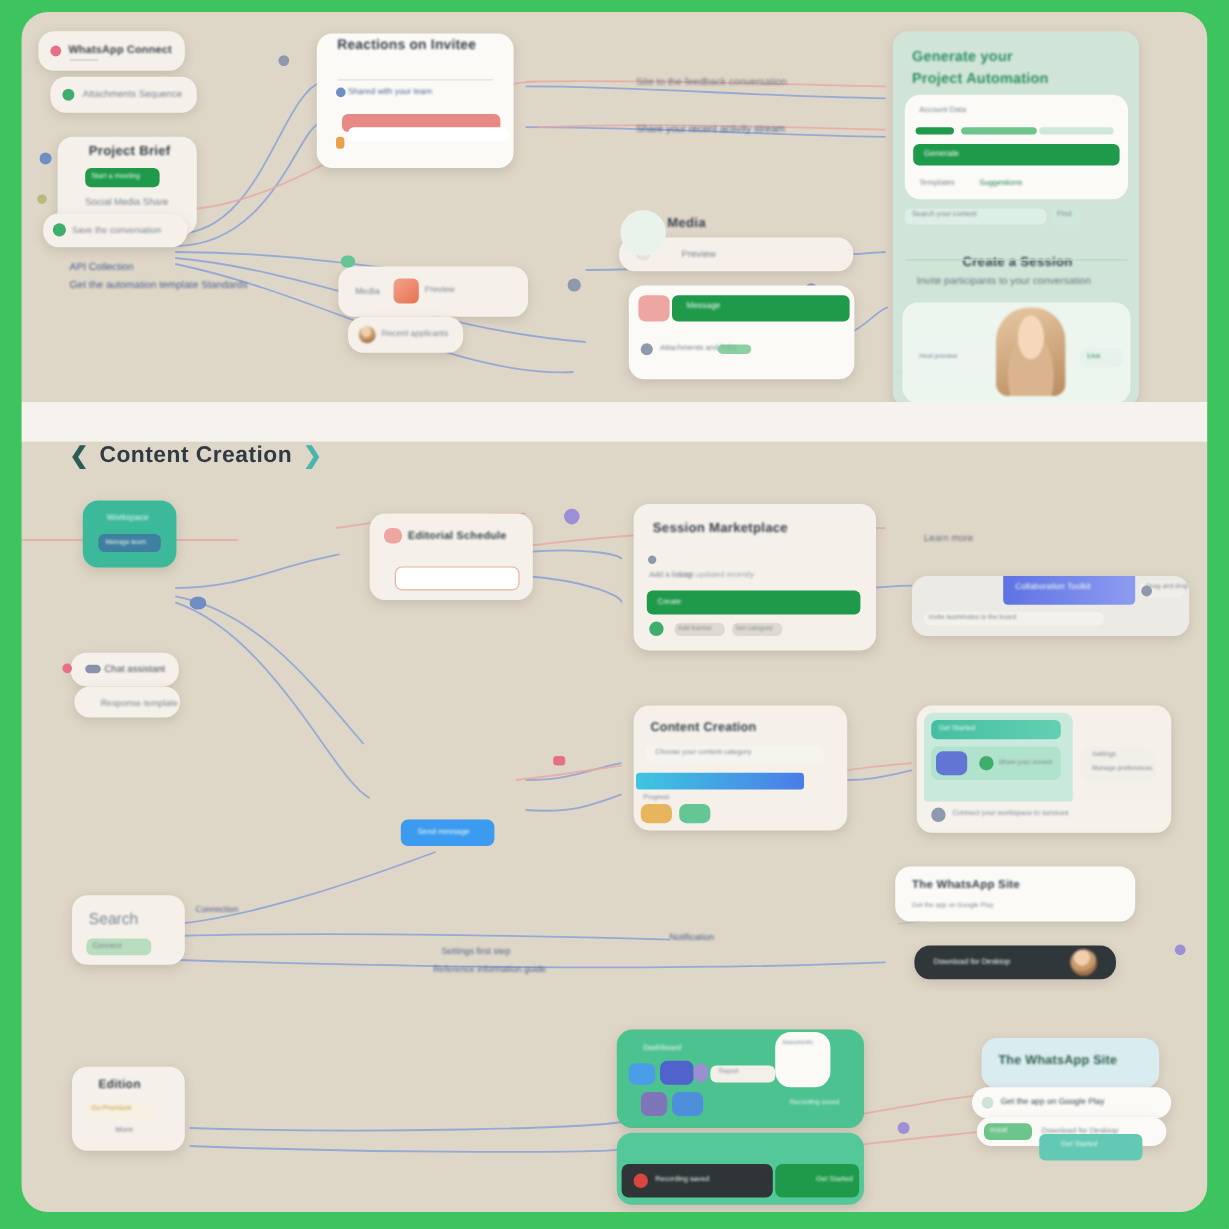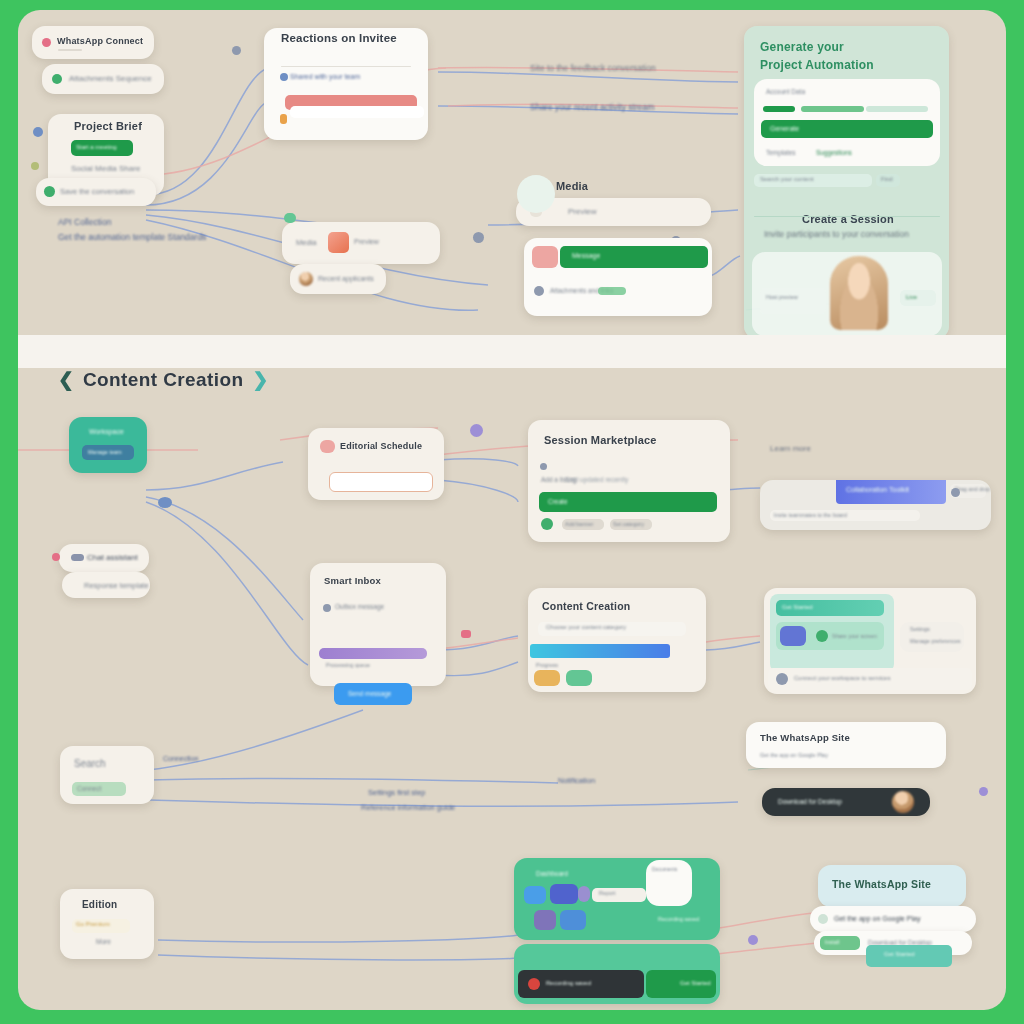--- a/index.html
+++ b/index.html
@@ -285,27 +285,20 @@
     </div>
     <div class="dot blue" style="left:140px;top:487px;width:14px;height:11px;"></div>
 
     <div class="card plain" style="left:290px;top:418px;width:136px;height:72px;">
       <div class="chip pink" style="left:12px;top:12px;width:15px;height:13px;"></div>
       <div class="ttl" style="left:32px;top:13px;font-size:9px;">Editorial Schedule</div>
       <div class="inputbox" style="left:21px;top:44px;width:102px;height:18px;"></div>
     </div>
     <div class="dot lilac" style="left:452px;top:414px;width:13px;height:13px;"></div>
 
-    <div class="card plain" style="left:292px;top:553px;width:136px;height:123px;">
-      <div class="ttl" style="left:14px;top:12px;font-size:9.5px;">Smart Inbox</div>
-      <div class="dot slate" style="left:13px;top:41px;width:8px;height:8px;"></div>
-      <div class="sub" style="left:25px;top:40px;font-size:6.5px;">Outbox message</div>
-      <div class="bar purple" style="left:9px;top:85px;width:108px;height:11px;"></div>
-      <div class="sub" style="left:16px;top:99px;font-size:5.5px;">Processing queue</div>
-    </div>
     <div class="bar blue" style="left:316px;top:673px;width:78px;height:22px;border-radius:6px;"></div>
     <div class="sub white" style="left:330px;top:680px;font-size:6.5px;">Send message</div>
     <div class="dot pink" style="left:443px;top:620px;width:10px;height:8px;border-radius:3px;"></div>
 
     <div class="card plain" style="left:510px;top:410px;width:202px;height:122px;">
       <div class="ttl" style="left:16px;top:14px;font-size:11px;">Session Marketplace</div>
       <div class="dot slate" style="left:12px;top:43px;width:7px;height:7px;"></div>
       <div class="sub" style="left:13px;top:56px;font-size:6.5px;">Add a listing</div>
       <div class="sub" style="left:38px;top:56px;font-size:6.5px;color:#9aa2ab;">Last updated recently</div>
       <div class="bar green" style="left:11px;top:72px;width:178px;height:20px;"></div>
@@ -348,21 +341,21 @@
       <div class="sub" style="left:68px;top:45px;font-size:5.5px;">Share your screen</div>
       <div class="bar" style="left:136px;top:34px;width:64px;height:30px;background:#f2efe9;border-radius:9px;"></div>
       <div class="sub" style="left:146px;top:38px;font-size:5.5px;">Settings</div>
       <div class="sub" style="left:146px;top:50px;font-size:5.5px;">Manage preferences</div>
       <div class="bar" style="left:4px;top:80px;width:204px;height:22px;background:#f5f2ec;"></div>
       <div class="dot slate" style="left:12px;top:85px;width:12px;height:12px;"></div>
       <div class="sub" style="left:30px;top:87px;font-size:6px;">Connect your workspace to services</div>
     </div>
 
     <div class="card plain" style="left:42px;top:736px;width:94px;height:58px;">
-      <div class="sub" style="left:14px;top:12px;font-size:10px;">Search</div>
+      <div class="sub" style="left:14px;top:12px;font-size:13px;">Search</div>
       <div class="bar greenlite" style="left:12px;top:36px;width:54px;height:14px;opacity:.45;"></div>
       <div class="sub" style="left:17px;top:39px;font-size:6.5px;">Connect</div>
     </div>
     <div class="floatlabel blue" style="left:145px;top:745px;font-size:7px;">Connection</div>
     <div class="floatlabel blue" style="left:350px;top:778px;font-size:7.5px;">Settings first step</div>
     <div class="floatlabel blue" style="left:343px;top:793px;font-size:7.5px;">Reference information guide</div>
     <div class="floatlabel blue" style="left:540px;top:766px;font-size:7.5px;">Notification</div>
 
     <div class="card white" style="left:728px;top:712px;width:200px;height:46px;">
       <div class="ttl" style="left:14px;top:10px;font-size:9.5px;">The WhatsApp Site</div>

